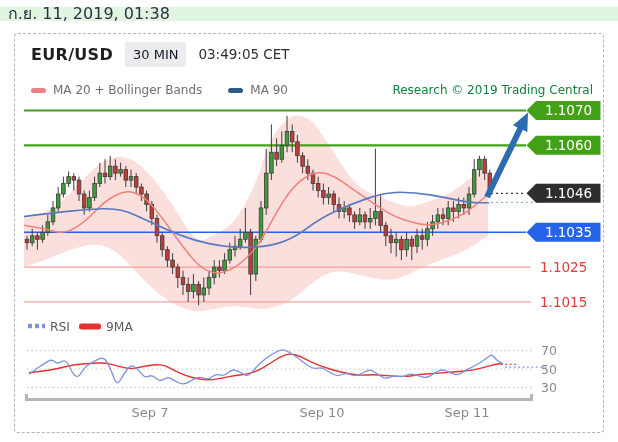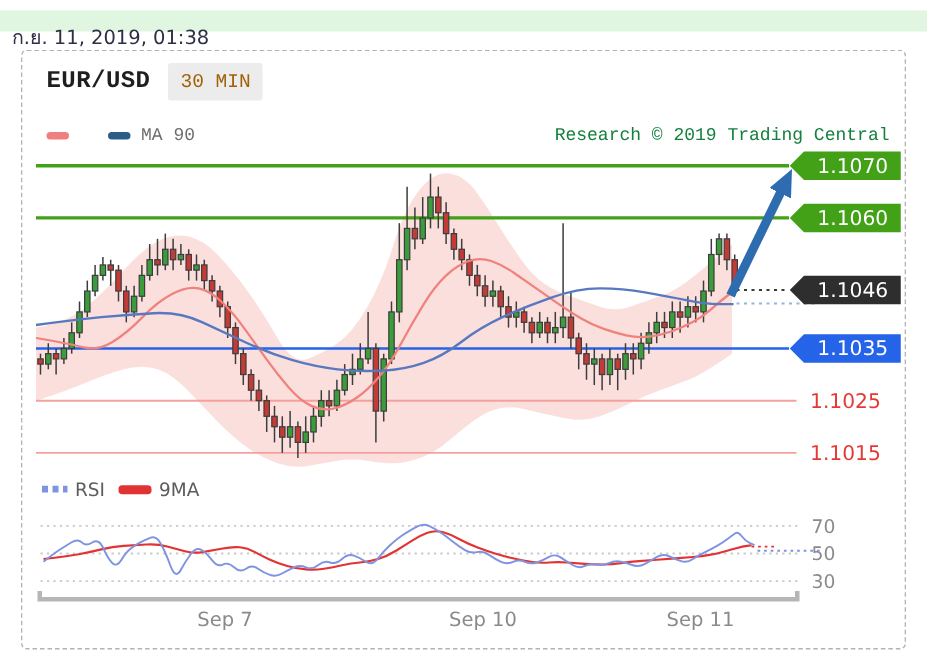--- a/index.html
+++ b/index.html
@@ -1,51 +1,53 @@
 <!DOCTYPE html>
 <html><head>
 <meta charset="utf-8">
 <style>
   html,body{margin:0;padding:0;}
   body{
     width:618px;height:442px;position:relative;overflow:hidden;background:#ffffff;
     font-family:"DejaVu Sans","Liberation Sans",sans-serif;
   }
   .topbar{position:absolute;left:0;top:7px;width:618px;height:14px;}
-  .topbar .date{display:block;font-size:13px;line-height:14px;padding-left:8px;color:#2e2e44;margin-top:12px;}
+  .topbar .date{display:block;font-size:16px;line-height:14px;padding-left:8px;color:#2e2e44;}
   .card{
     position:absolute;left:14px;top:33px;width:590px;height:400px;box-sizing:border-box;
-    border:1px dashed #b3b3b3;border-radius:4px;background:#fff;font-family:Liberation Mono, monospace;
+    border:1px dashed #b3b3b3;border-radius:4px;background:#fff;
   }
   .header{position:absolute;left:16px;top:6px;height:28px;display:flex;align-items:center;}
   .symbol{font-size:16px;font-weight:bold;color:#1f1f1f;letter-spacing:.3px;}
-  .badge{margin-left:12px;background:#ececec;color:#a16207;font-size:13px;padding:5px 8px;border-radius:2px;}
+  .badge{margin-left:12px;background:#ececec;color:#0f172a;font-size:13px;padding:5px 8px;border-radius:2px;}
   .time{margin-left:12px;font-size:13.5px;color:#2f2f2f;}
   .legend{position:absolute;left:16px;right:10px;top:49px;display:flex;align-items:center;font-size:12px;color:#6e6e6e;}
   .sw{width:15px;height:5px;border-radius:2.5px;flex:0 0 auto;}
   .sw.pink{background:#f08080;}
   .sw.navy{background:#2c5d87;margin-left:26px;}
   .sw+span{margin-left:7px;}
   .credit{margin-left:auto;font-size:12px;color:#15803d;}
   svg.overlay{position:absolute;left:0;top:0;pointer-events:none;}
 </style>
 </head>
 <body>
 
 <div class="topbar" style="background: rgb(224, 246, 224);">
   <span class="date">ก.ย. 11, 2019, 01:38</span>
 </div>
 
 <div class="card">
   <div class="header">
     <span class="symbol">EUR/USD</span>
     <span class="badge">30 MIN</span>
+    <span class="time">03:49:05 CET</span>
   </div>
   <div class="legend">
     <span class="sw pink"></span>
+    <span>MA 20 + Bollinger Bands</span>
     <span class="sw navy"></span>
     <span>MA 90</span>
     <span class="credit">Research © 2019 Trading Central</span>
   </div>
 </div>
 
 <svg id="chart-svg" class="overlay" width="618" height="442" viewBox="0 0 618 442">
     <g>
       <path d="M24,218.38 Q45,214.9 57.5,204.45999999999998 Q70,194.01999999999998 82.5,180.1 Q95,166.18 105,160.96 Q115,155.74 125,157.48000000000002 Q135,159.22 145,169.66 Q155,180.1 165,194.01999999999998 Q175,207.94 185,225.34 Q195,242.74 205,239.26 Q215,235.78 225,228.82 Q235,221.86 245,204.46 Q255,187.06 262.5,162.7 Q270,138.34 280,126.16 Q290,113.98 300,115.72 Q310,117.46 317.5,127.9 Q325,138.34 332.5,150.51999999999998 Q340,162.7 347.5,173.14 Q355,183.57999999999998 362.5,188.79999999999998 Q370,194.01999999999998 380,197.5 Q390,200.98000000000002 400,204.46 Q410,207.94 420,204.46 Q430,200.98000000000002 440,197.5 Q450,194.01999999999998 459,187.06 Q468,180.1 478,171.39999999999998 L488,162.7 L488,235.78 Q468,249.7 459,253.17999999999998 Q450,256.65999999999997 440,260.14 Q430,263.62 420,268.84000000000003 Q410,274.06 400,277.53999999999996 Q390,281.02 380,279.28 Q370,277.53999999999996 362.5,275.79999999999995 Q355,274.06 347.5,272.32000000000005 Q340,270.58000000000004 332.5,272.32000000000005 Q325,274.06 317.5,279.28 Q310,284.5 300,293.2 Q290,301.9 280,305.38 Q270,308.86 262.5,308.86 Q255,308.86 245,307.12 Q235,305.38 225,307.12 Q215,308.86 205,310.6 Q195,312.34000000000003 185,308.86 Q175,305.38 165,298.42 Q155,291.46000000000004 145,281.02000000000004 Q135,270.58000000000004 125,260.14 Q115,249.7 105,246.22 Q95,242.74 82.5,246.22 Q70,249.7 57.5,254.92 Q45,260.14 34.5,263.62 L24,267.1 Z" fill="#f6b8b4" fill-opacity="0.45" stroke="none"></path>
     </g>

